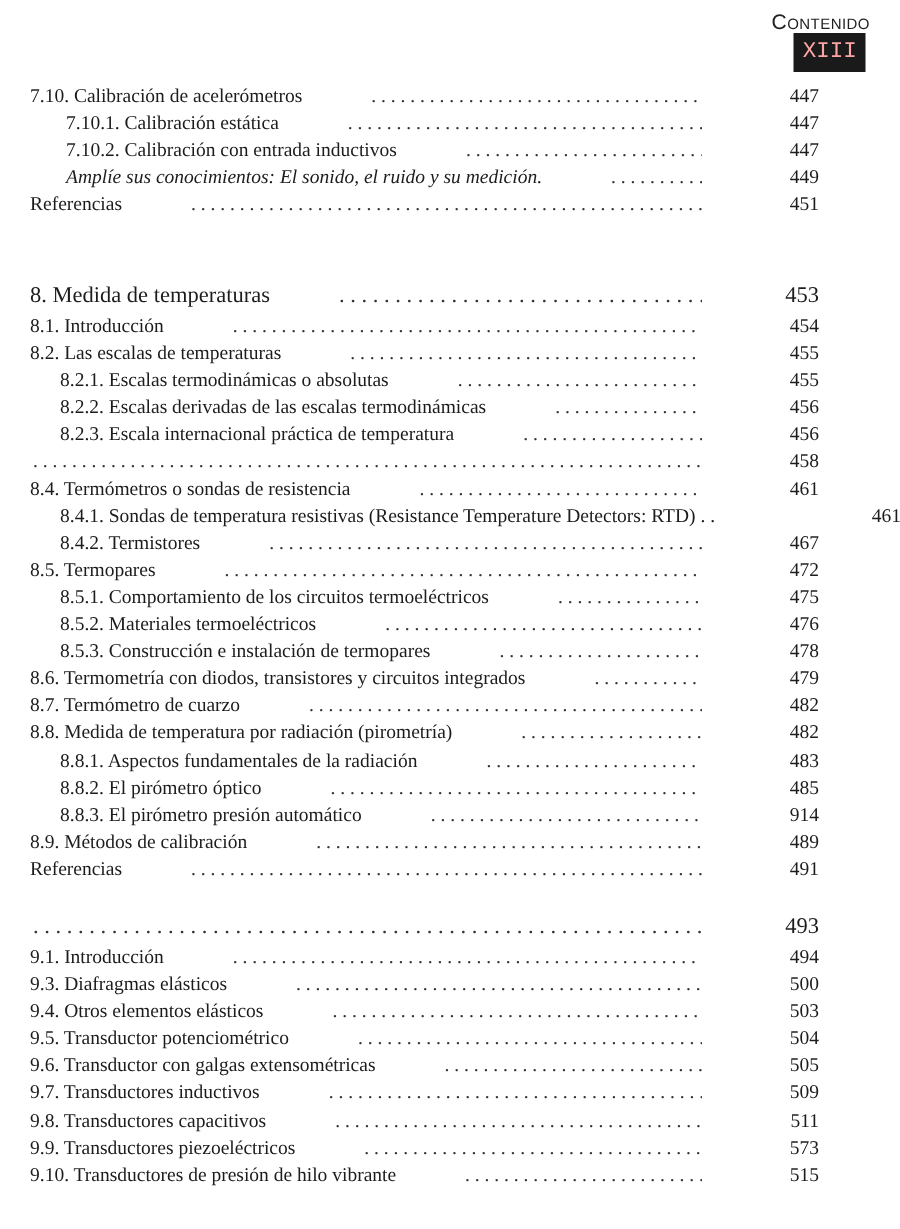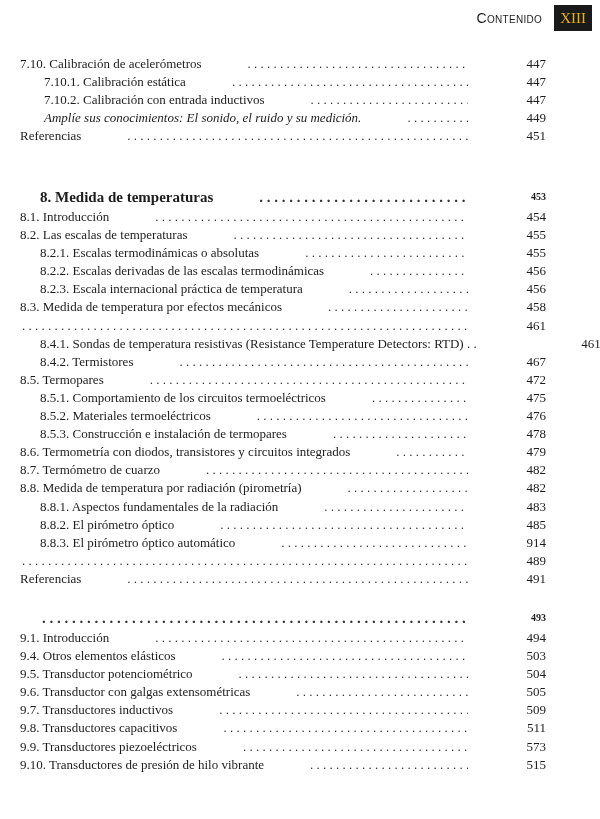--- a/index.html
+++ b/index.html
@@ -1,33 +1,33 @@
 <!DOCTYPE html>
 <html><head>
 <meta charset="utf-8">
 <style>
   html, body { margin: 0; padding: 0; background: #ffffff; }
   body { width: 600px; height: 819px; position: relative; overflow: hidden;
          font-family: "Liberation Serif", "DejaVu Serif", serif; color: #1c1c1c; }
-  .header { position: absolute; top: 6px; right: 8px; height: 24px; display: flex; align-items: center; }
+  .header { position: absolute; top: 6px; right: 8px; height: 24px; display: flex; align-items: center; flex-direction: column; }
   .header-label { font-family: "Liberation Sans", "DejaVu Sans", sans-serif; font-size: 14px;
                   font-variant: small-caps; letter-spacing: 0.3px; color: #222; margin-right: 12px; }
-  .header-badge { background: #1a1a1a; color: #eab308; font-family: Liberation Serif, serif;
+  .header-badge { background: #1a1a1a; color: #fca5a5; font-family: Liberation Mono, monospace;
                   font-size: 15px; padding: 2px 6px; height: 22px; line-height: 22px; }
   .toc { position: absolute; left: 20px; width: 526px; }
   .row { display: flex; align-items: flex-end; font-size: 13px; height: 18.1px; line-height: 18.1px; white-space: nowrap; gap: 44px; }
   .row .title { flex: 0 0 auto; }
   .row .leader { flex: 1 1 auto; overflow: hidden; margin: 0 6px 0 2px; color: #333; letter-spacing: 2.3px; }
   .row .leader::after { content: ". . . . . . . . . . . . . . . . . . . . . . . . . . . . . . . . . . . . . . . . . . . . . . . . . . . . . . . . . . . . . . . . . . . . . . . . . . . . . . . . . . . . . . . . . . . . . . . . . . . . . . . . . . . . . . . . . . . . . . . . . ."; letter-spacing: 0; }
   .row .page { flex: 0 0 28px; text-align: right; }
   .lvl1 { padding-left: 0; }
   .lvl2 { padding-left: 20px; }
   .lvl3 { padding-left: 24px; }
-  .chapter { font-weight: bold; font-size: 15px; height: 22px; line-height: 22px; margin-left: 20px; }
-  .chapter .page { font-size: 10px; }
+  .chapter { font-weight: normal; font-size: 15px; height: 22px; line-height: 22px; }
+  .chapter .page { font-size: 15px; }
   .block1 { top: 55px; }
   .block2 { top: 186px; }
   .block3 { top: 607px; }
 </style>
 </head>
 <body>
 
 <div class="header">
   <span class="header-label">Contenido</span>
   <span class="header-badge">XIII</span>
@@ -85,25 +85,25 @@
       <span class="title">8.2.2. Escalas derivadas de las escalas termodinámicas</span>
       <span class="leader"></span>
       <span class="page">456</span>
     </div>
     <div class="row lvl2">
       <span class="title">8.2.3. Escala internacional práctica de temperatura</span>
       <span class="leader"></span>
       <span class="page">456</span>
     </div>
     <div class="row lvl1">
-      <span class="title">8.3. Medida de temperatura por efectos mecánicos</span>
       <span class="leader"></span>
       <span class="page">458</span>
     </div>
     <div class="row lvl1">
+      <span class="title">8.4. Termómetros o sondas de resistencia</span>
       <span class="leader"></span>
       <span class="page">461</span>
     </div>
     <div class="row lvl2">
       <span class="title">8.4.1. Sondas de temperatura resistivas (Resistance Temperature Detectors: RTD) . .</span>
       <span class="leader"></span>
       <span class="page">461</span>
     </div>
     <div class="row lvl2">
       <span class="title">8.4.2. Termistores</span>
@@ -149,45 +149,51 @@
       <span class="title">8.8.1. Aspectos fundamentales de la radiación</span>
       <span class="leader"></span>
       <span class="page">483</span>
     </div>
     <div class="row lvl2">
       <span class="title">8.8.2. El pirómetro óptico</span>
       <span class="leader"></span>
       <span class="page">485</span>
     </div>
     <div class="row lvl2">
-      <span class="title">8.8.3. El pirómetro óptico automático</span>
+      <span class="title">8.8.3. El pirómetro presión automático</span>
       <span class="leader"></span>
       <span class="page">914</span>
     </div>
     <div class="row lvl1">
+      <span class="title">8.9. Métodos de calibración</span>
       <span class="leader"></span>
       <span class="page">489</span>
     </div>
     <div class="row lvl1">
       <span class="title">Referencias</span>
       <span class="leader"></span>
       <span class="page">491</span>
     </div>
   </div>
 <div class="toc block3">
     <div class="row chapter">
       <span class="leader"></span>
       <span class="page">493</span>
     </div>
     <div class="row lvl1">
       <span class="title">9.1. Introducción</span>
       <span class="leader"></span>
       <span class="page">494</span>
     </div>
     <div class="row lvl1">
+      <span class="title">9.3. Diafragmas elásticos</span>
+      <span class="leader"></span>
+      <span class="page">500</span>
+    </div>
+    <div class="row lvl1">
       <span class="title">9.4. Otros elementos elásticos</span>
       <span class="leader"></span>
       <span class="page">503</span>
     </div>
     <div class="row lvl1">
       <span class="title">9.5. Transductor potenciométrico</span>
       <span class="leader"></span>
       <span class="page">504</span>
     </div>
     <div class="row lvl1">

